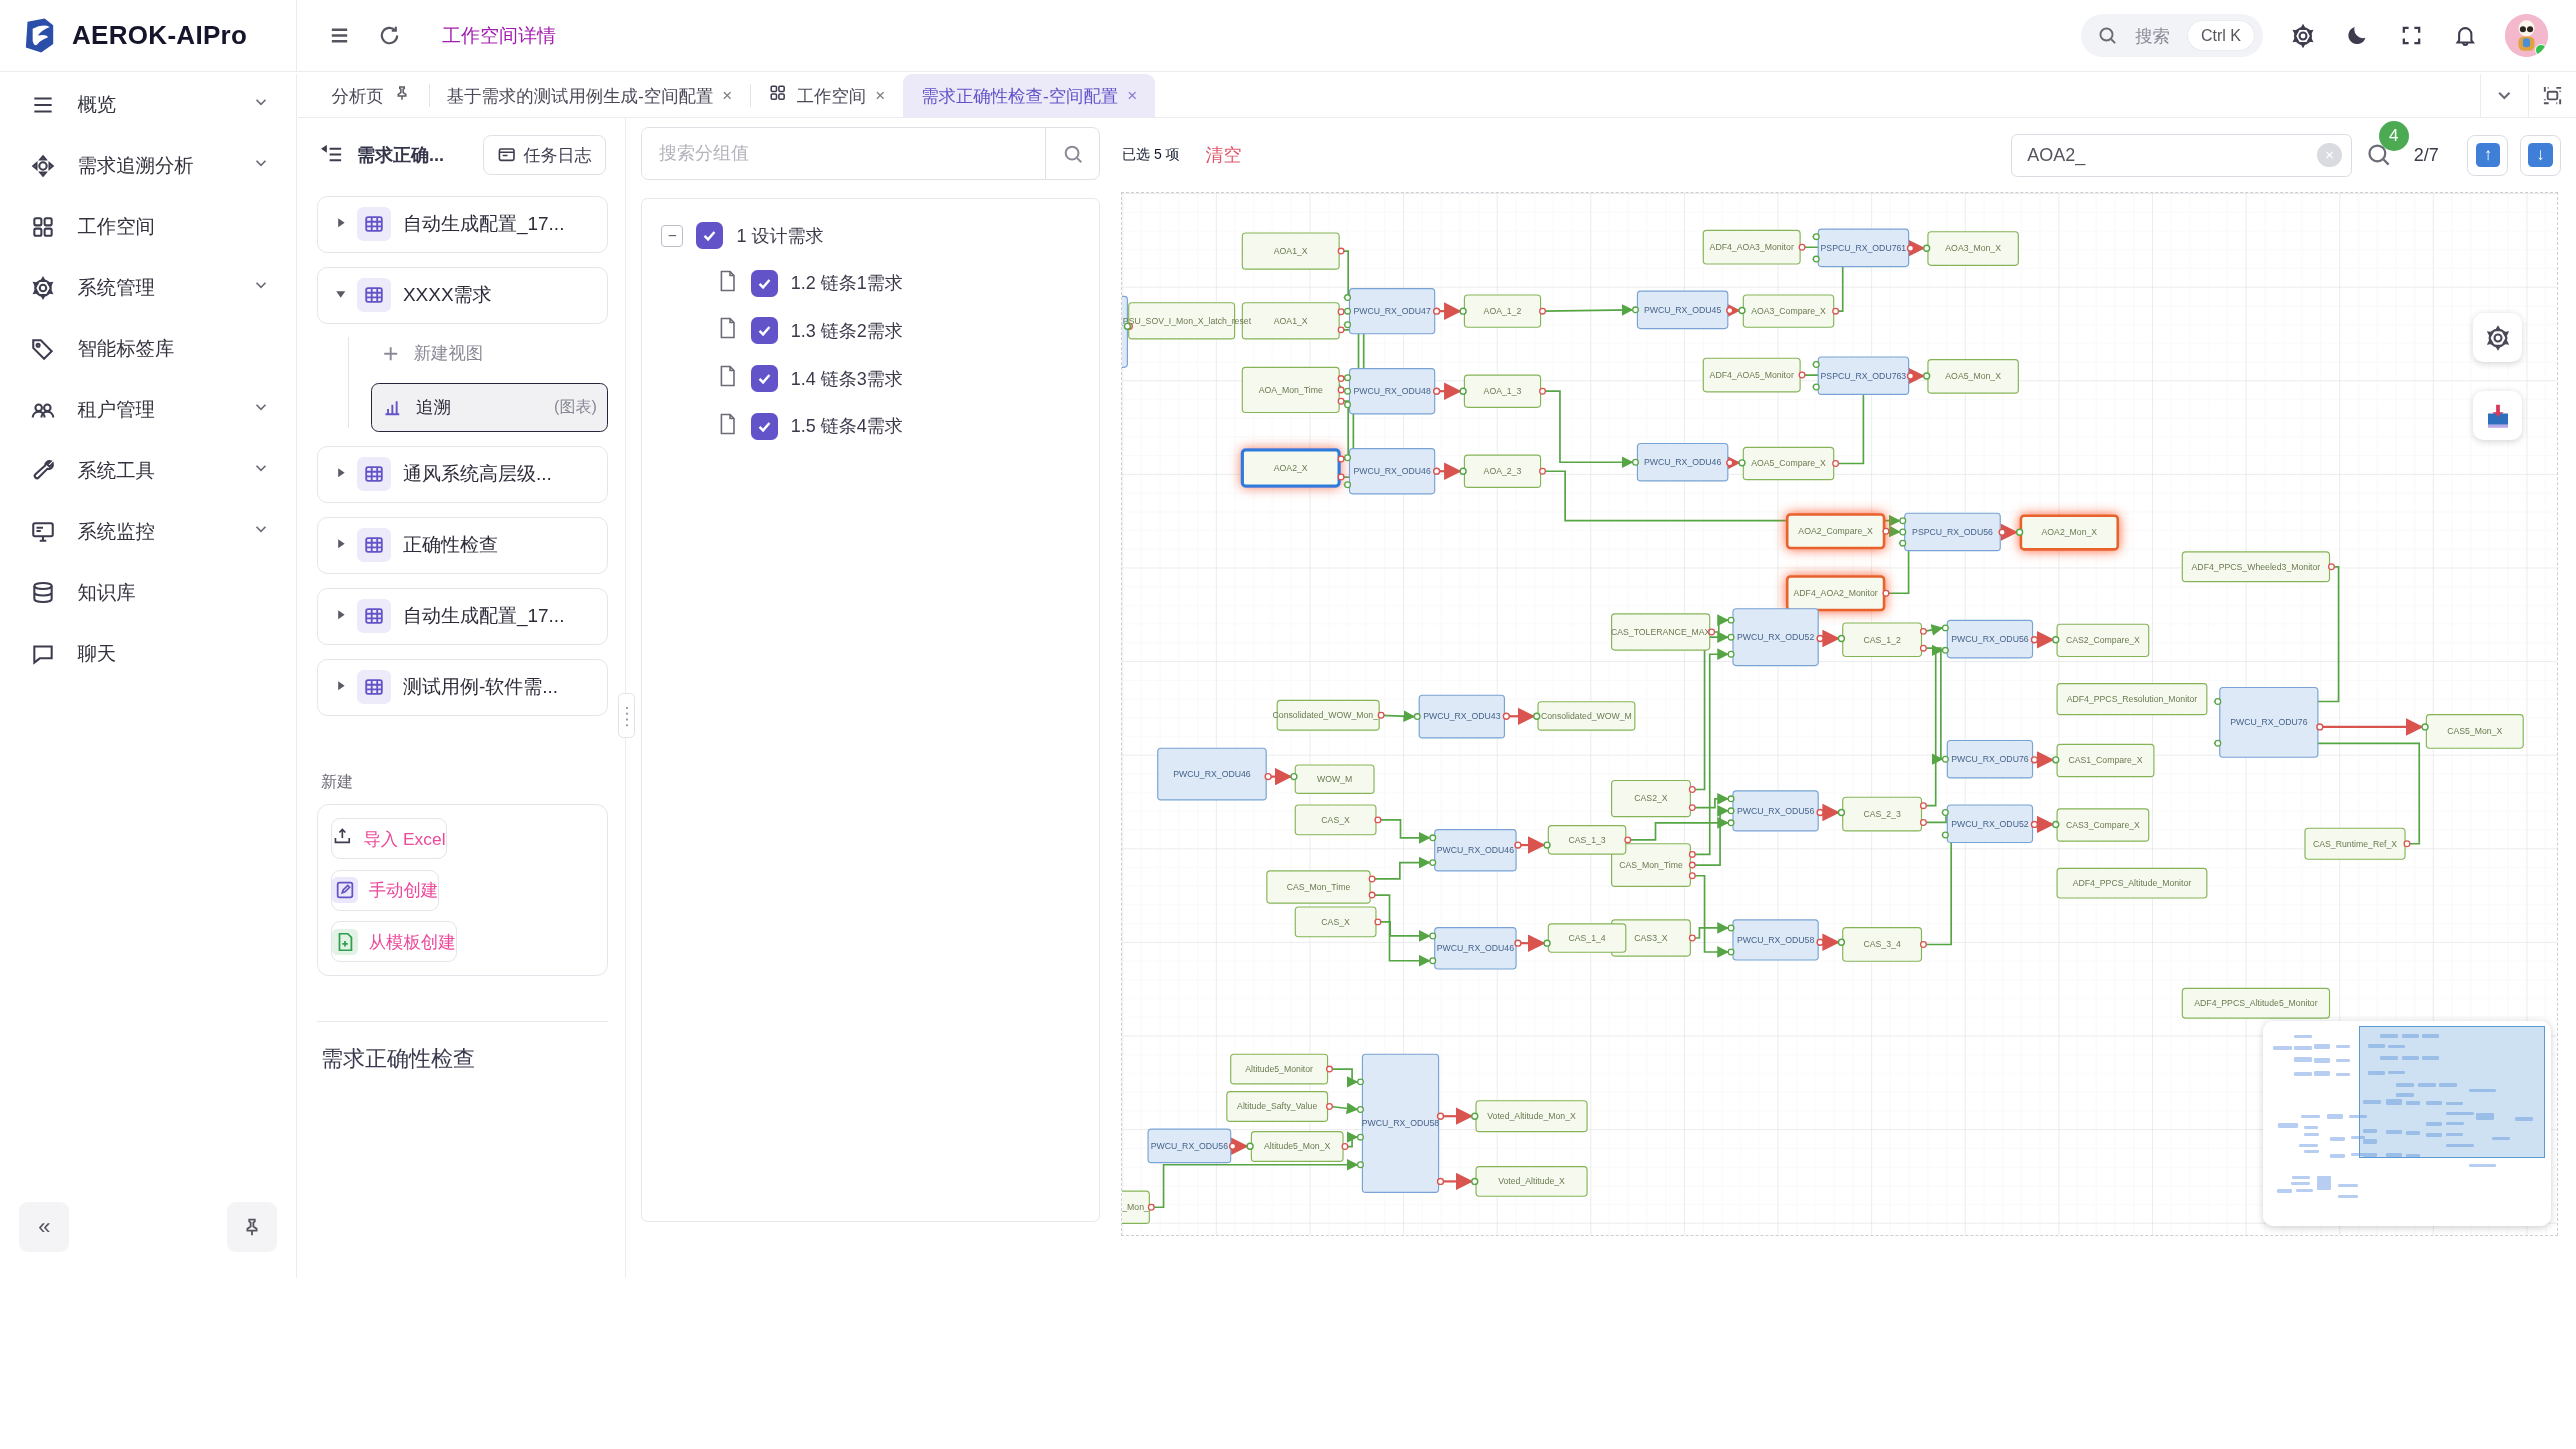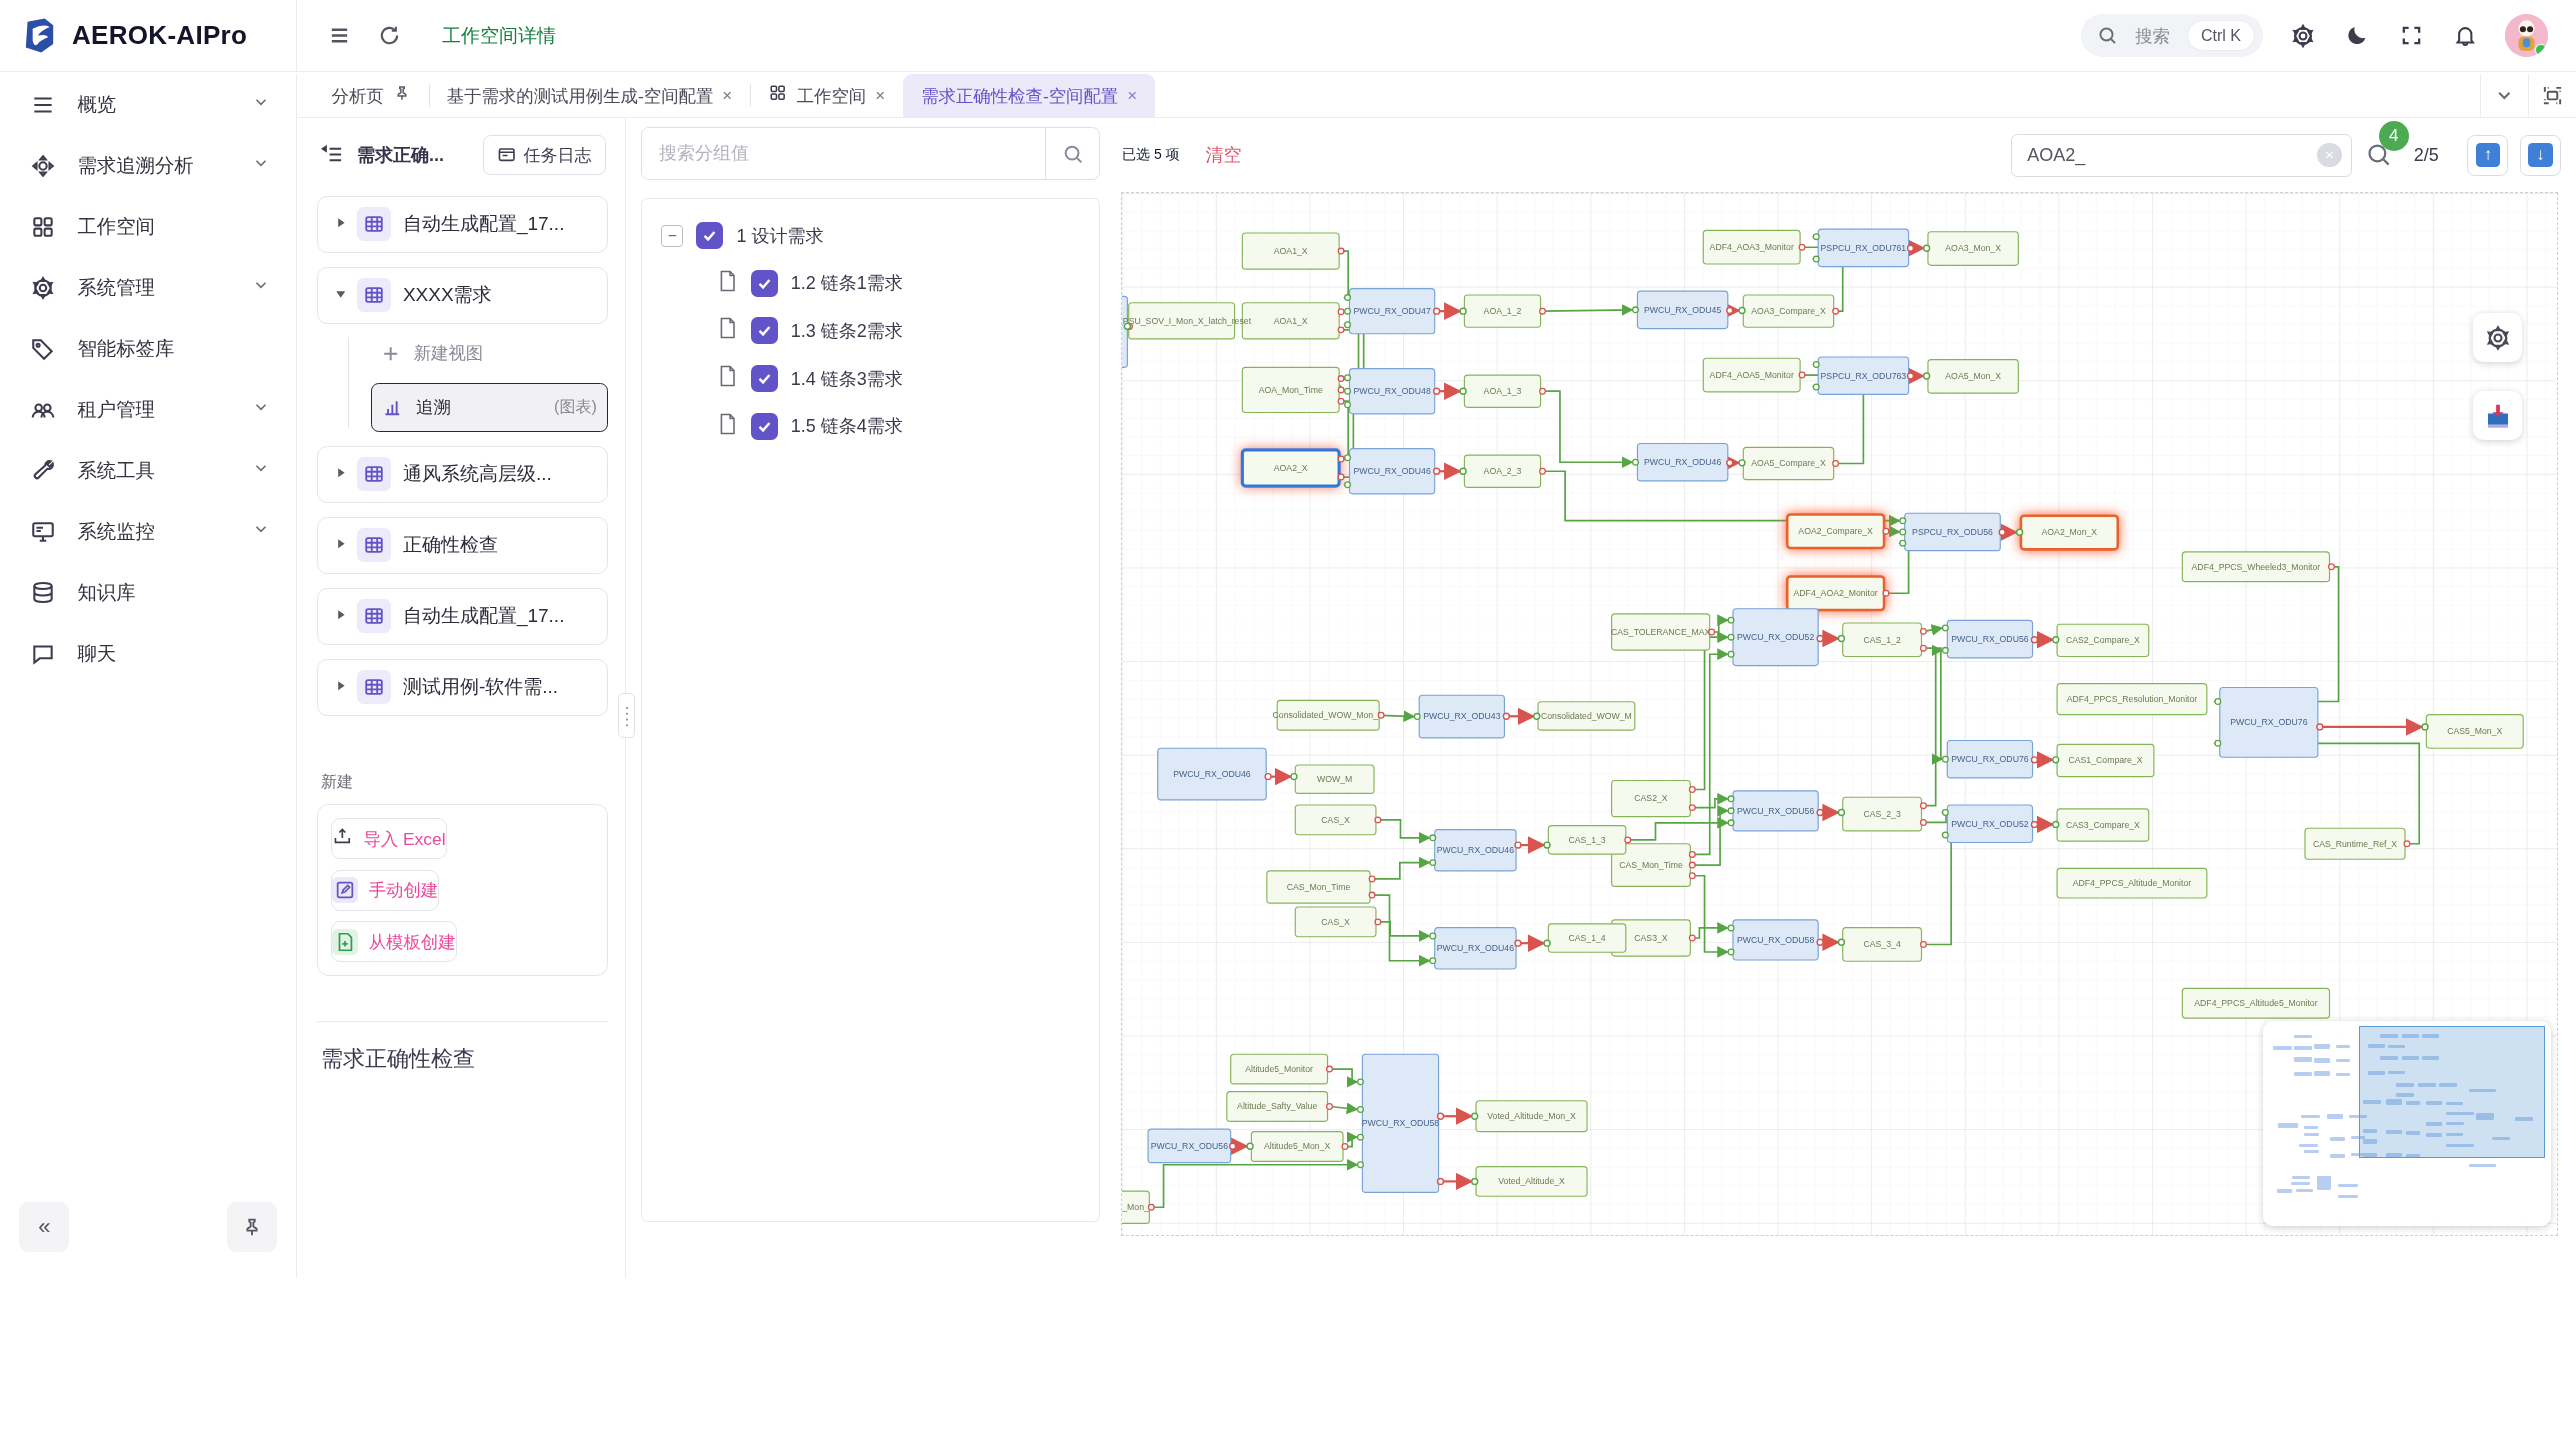--- a/index.html
+++ b/index.html
@@ -7,21 +7,21 @@
   body { font-family:"Liberation Sans","DejaVu Sans",sans-serif; color:#2f2f3d; }
   .app { position:relative; width:2576px; height:1449px; background:#ffffff; overflow:hidden; }
 
   
   .topbar { position:absolute; left:0; top:0; width:2576px; height:72px; background:#fff; border-bottom:1.3px solid #ebecf0; display:flex; align-items:center; }
   .logo-zone { width:297px; height:100%; display:flex; align-items:center; padding-left:19.4px; border-right:1.3px solid #ebecf0; }
   .logo-mark { width:41px; height:41px; margin-right:11.6px; }
   .logo-text { font-size:26px; font-weight:bold; color:#14142b; letter-spacing:0.3px; }
   .topbar-left { display:flex; align-items:center; gap:22px; padding-left:28px; }
   .tb-icon { width:28px; height:28px; display:flex; align-items:center; justify-content:center; cursor:pointer; }
-  .page-title { font-size:19px; color:#15803d; margin-left:17px; }
+  .page-title { font-size:19px; color:#a21caf; margin-left:17px; }
   .topbar-right { margin-left:auto; display:flex; align-items:center; gap:26px; padding-right:28px; }
   .search-pill { display:flex; align-items:center; gap:18px; background:#f2f3f6; border-radius:26px; padding:7.7px 9px 7.7px 15.5px; cursor:pointer; }
   .search-pill .ph { font-size:17.4px; color:#8b8b98; }
   .kbd { background:#fff; border-radius:17px; padding:5.2px 13px; font-size:16px; color:#55555f; box-shadow:0 0 0 0.6px #e3e4e9; }
   .avatar { position:relative; width:43px; height:43px; border-radius:50%; background:#f3b8cc; overflow:hidden; cursor:pointer; }
   .avatar .dot { position:absolute; right:1.3px; bottom:1.3px; width:11.6px; height:11.6px; border-radius:50%; background:#35c24c; border:1.9px solid #fff; }
 
   
   .tabbar { position:absolute; left:298px; top:74px; right:0; height:44px; background:#fff; border-bottom:1.3px solid #ebecf0; display:flex; align-items:stretch; }
   .tabs { display:flex; align-items:stretch; padding-left:15.5px; flex:1; }
@@ -565,21 +565,21 @@
         <input value="AOA2_" style="">
         <span class="c-clear">×</span>
       </div>
       <span class="c-mag">
         <svg width="27" height="27" viewBox="0 0 24 24" fill="none" stroke="#6b6b76" stroke-width="2">
             <circle cx="11" cy="11" r="7"></circle>
             <path d="M16.5 16.5 21 21"></path>
           </svg>
         <span class="c-badge">4</span>
       </span>
-      <span class="c-counter">2/5</span>
+      <span class="c-counter">2/7</span>
       <span class="nav-btn">
           <span class="inner">↑</span>
         </span>
       <span class="nav-btn">
           <span class="inner">↓</span>
         </span>
     </div>
     <div class="canvas-wrap">
       <svg id="graph" width="1435" height="1042" viewBox="0 0 2222 1614">
         <defs>

